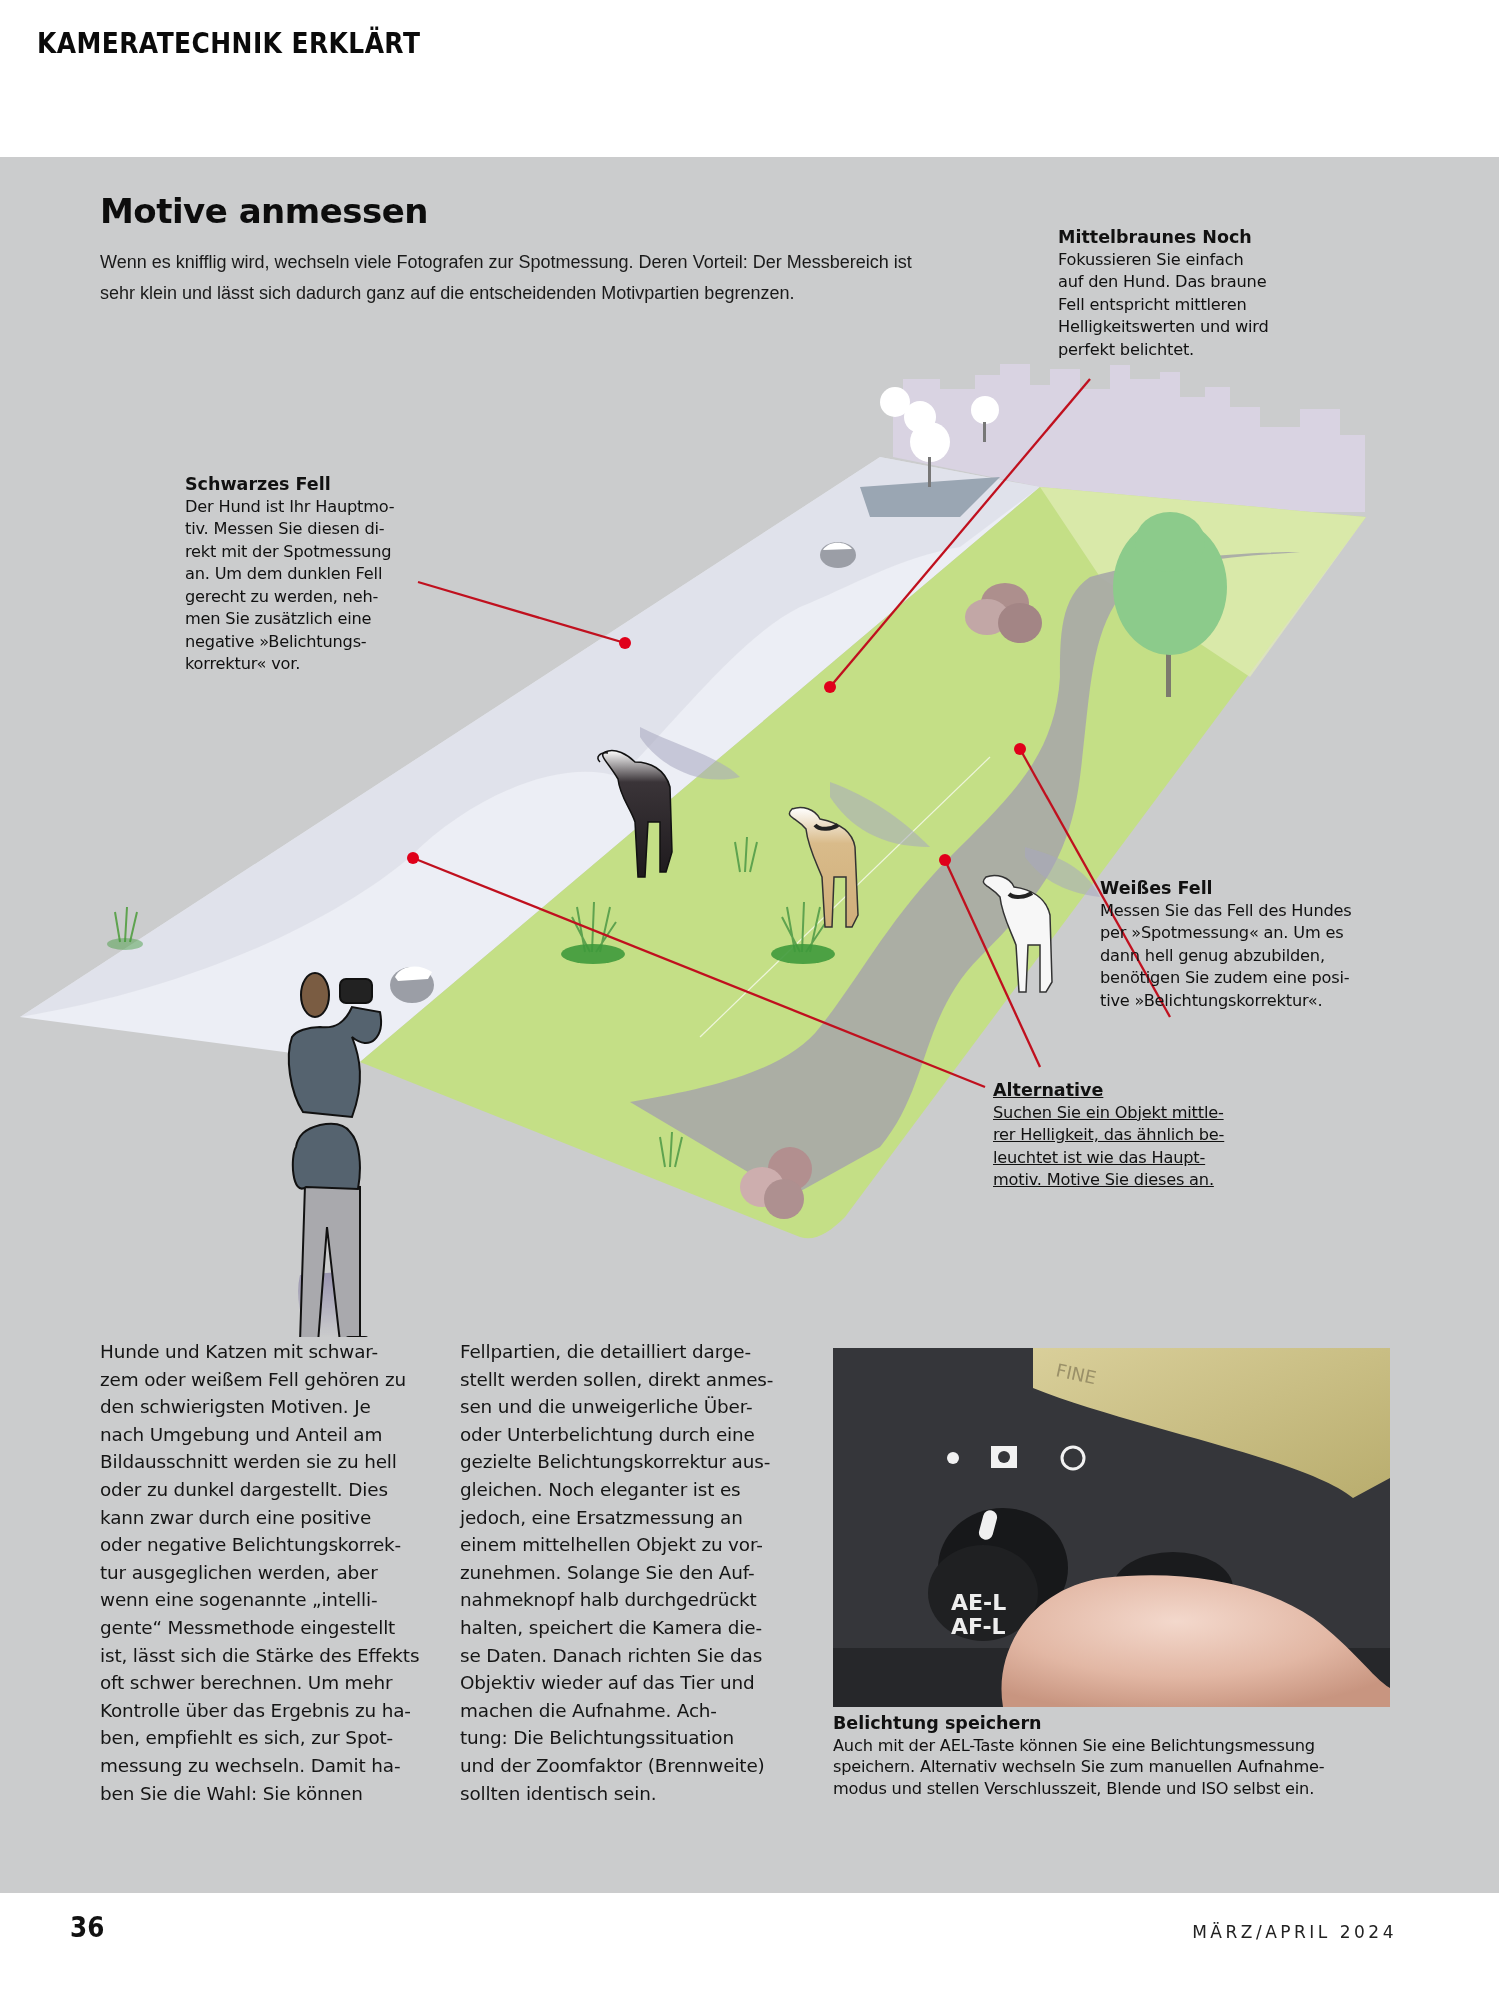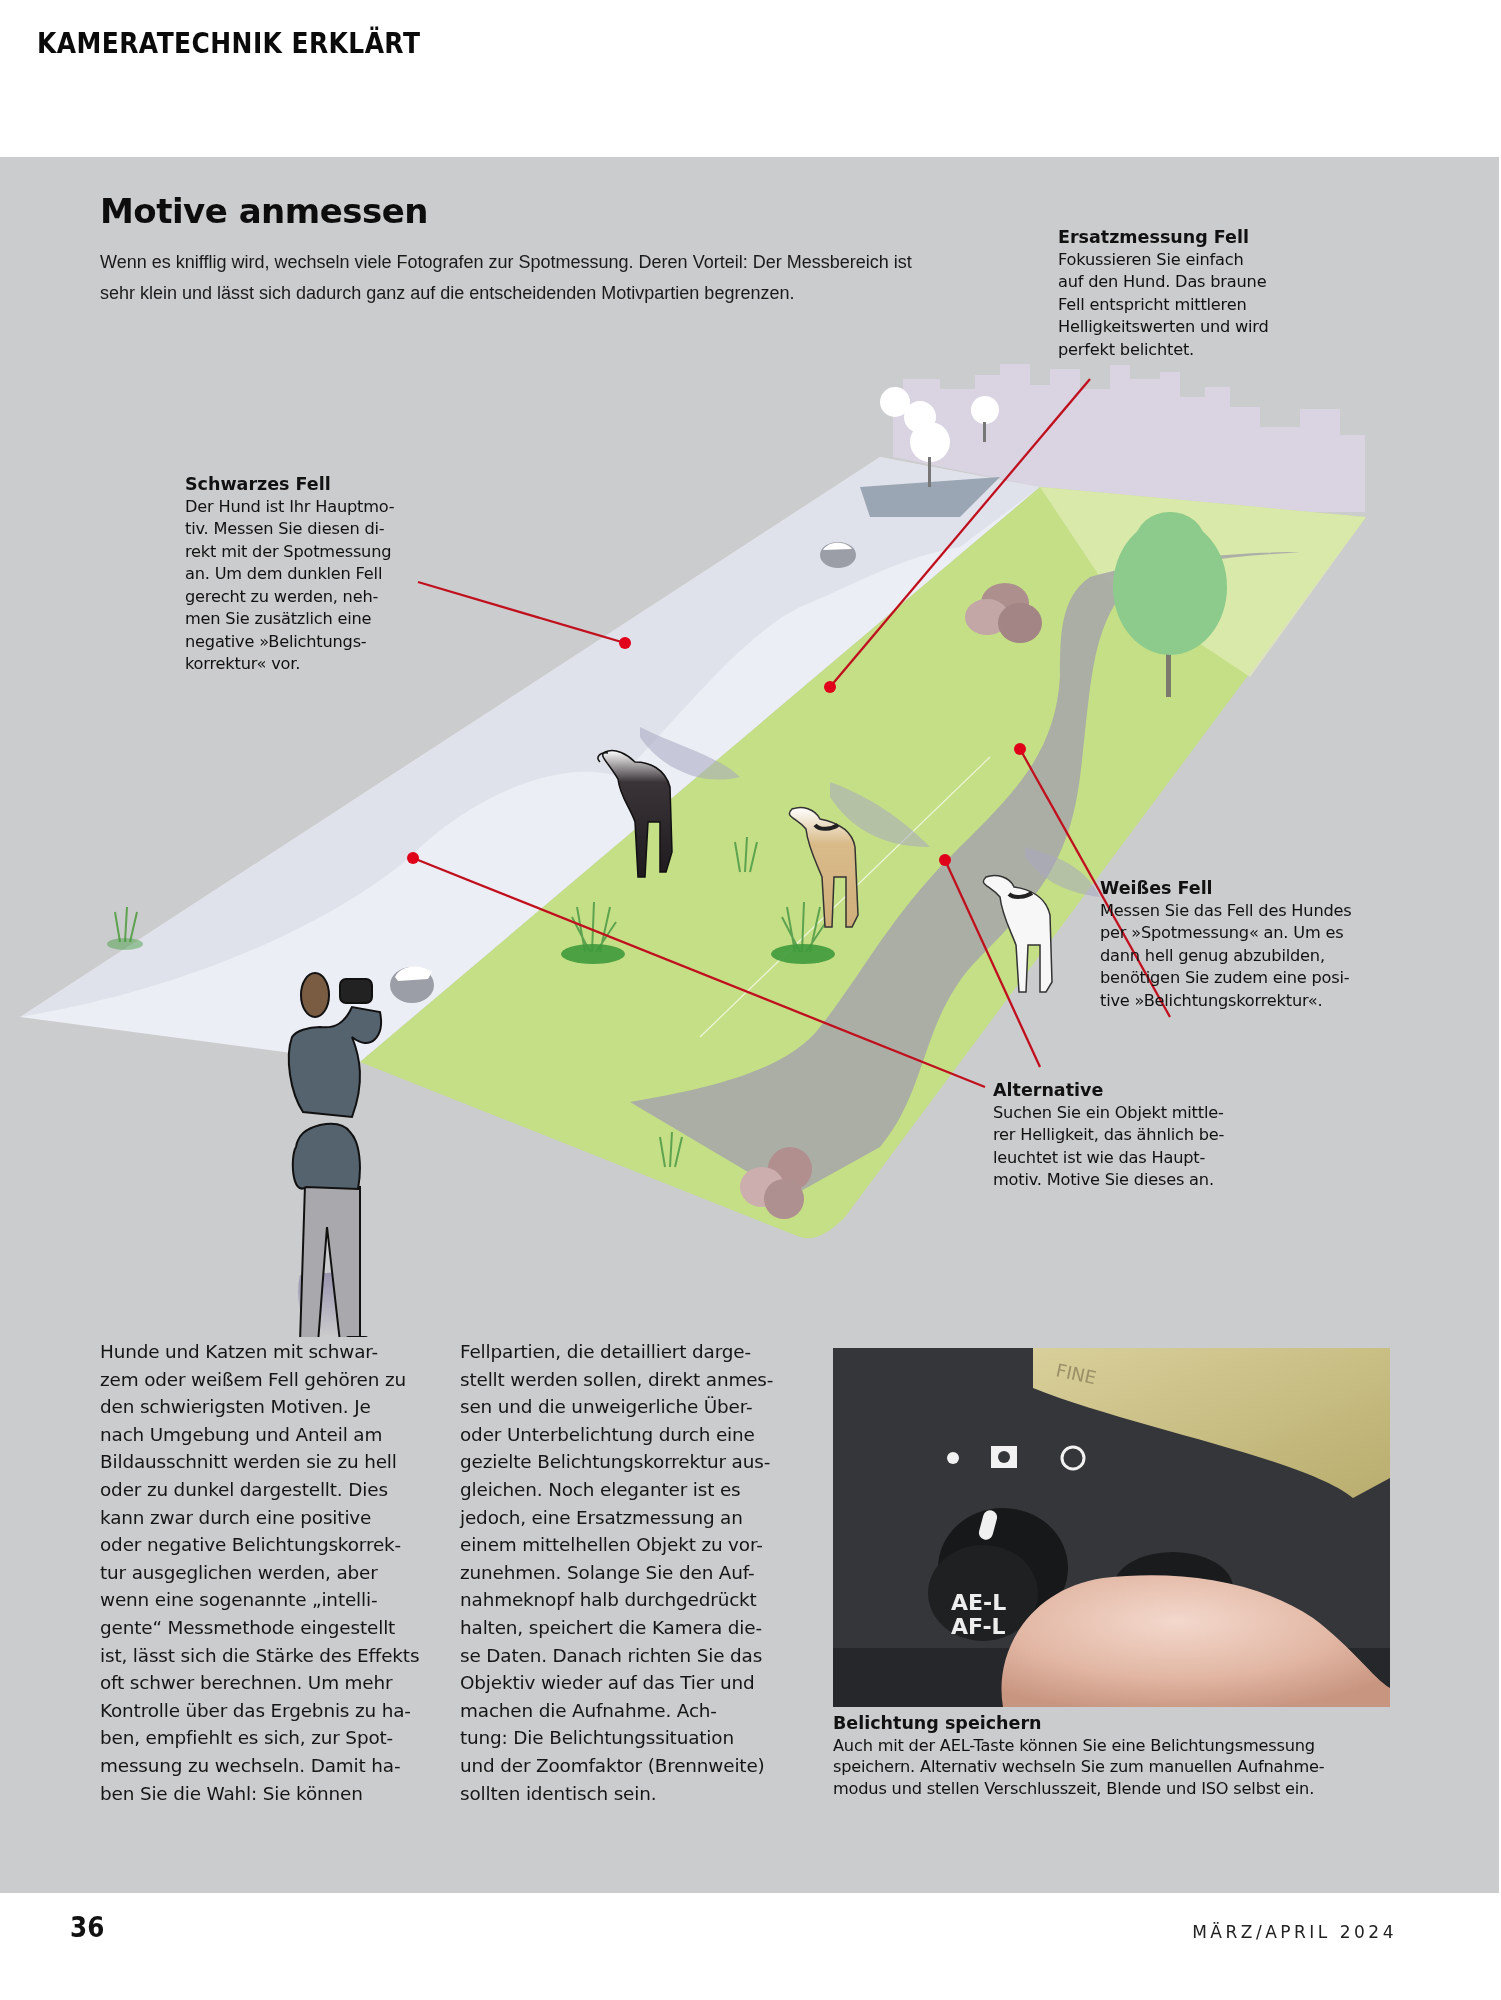--- a/index.html
+++ b/index.html
@@ -154,21 +154,21 @@
       <circle cx="1020" cy="592" r="6"></circle>
       <circle cx="413" cy="701" r="6"></circle>
       <circle cx="945" cy="703" r="6"></circle>
     </g>
   </svg>
 
   <div class="title">Motive anmessen</div>
   <div class="lead">Wenn es knifflig wird, wechseln viele Fotografen zur Spotmessung. Deren Vorteil: Der Messbereich ist sehr klein und lässt sich dadurch ganz auf die entscheidenden Motivpartien begrenzen.</div>
 
   <div class="callout" style="left:1058px; top:69px;">
-    <span class="ch">Ersatzmessung Fell</span>
+    <span class="ch">Mittelbraunes Noch</span>
     <span class="ct">Fokussieren Sie einfach
 auf den Hund. Das braune
 Fell entspricht mittleren
 Helligkeitswerten und wird
 perfekt belichtet.</span>
   </div>
 
   <div class="callout" style="left:1100px; top:720px;">
     <span class="ch">Weißes Fell</span>
     <span class="ct">Messen Sie das Fell des Hundes
@@ -183,21 +183,21 @@
     <span class="ct">Der Hund ist Ihr Hauptmo-
 tiv. Messen Sie diesen di-
 rekt mit der Spotmessung
 an. Um dem dunklen Fell
 gerecht zu werden, neh-
 men Sie zusätzlich eine
 negative »Belichtungs-
 korrektur« vor.</span>
   </div>
 
-  <div class="callout" style="left:993px; top:922px;">
+  <div class="callout" style="left:993px; top:922px;text-decoration:underline;">
     <span class="ch">Alternative</span>
     <span class="ct">Suchen Sie ein Objekt mittle-
 rer Helligkeit, das ähnlich be-
 leuchtet ist wie das Haupt-
 motiv. Motive Sie dieses an.</span>
   </div>
 
   <div class="body-col" style="left:100px;">Hunde und Katzen mit schwar-
 zem oder weißem Fell gehören zu
 den schwierigsten Motiven. Je

